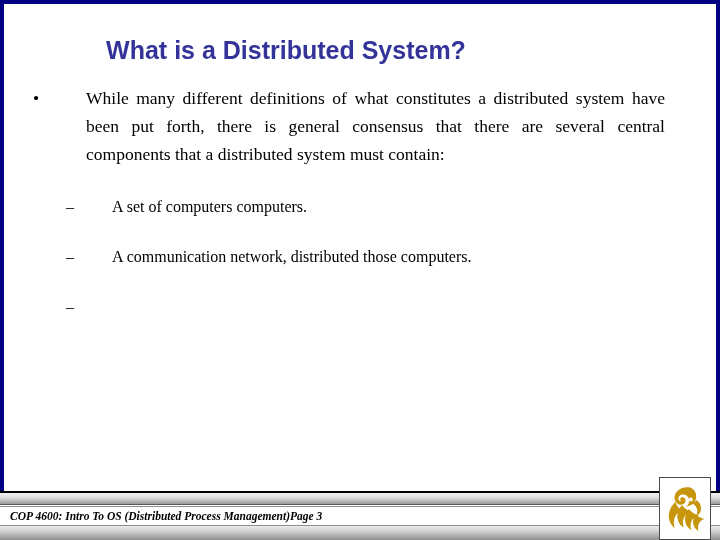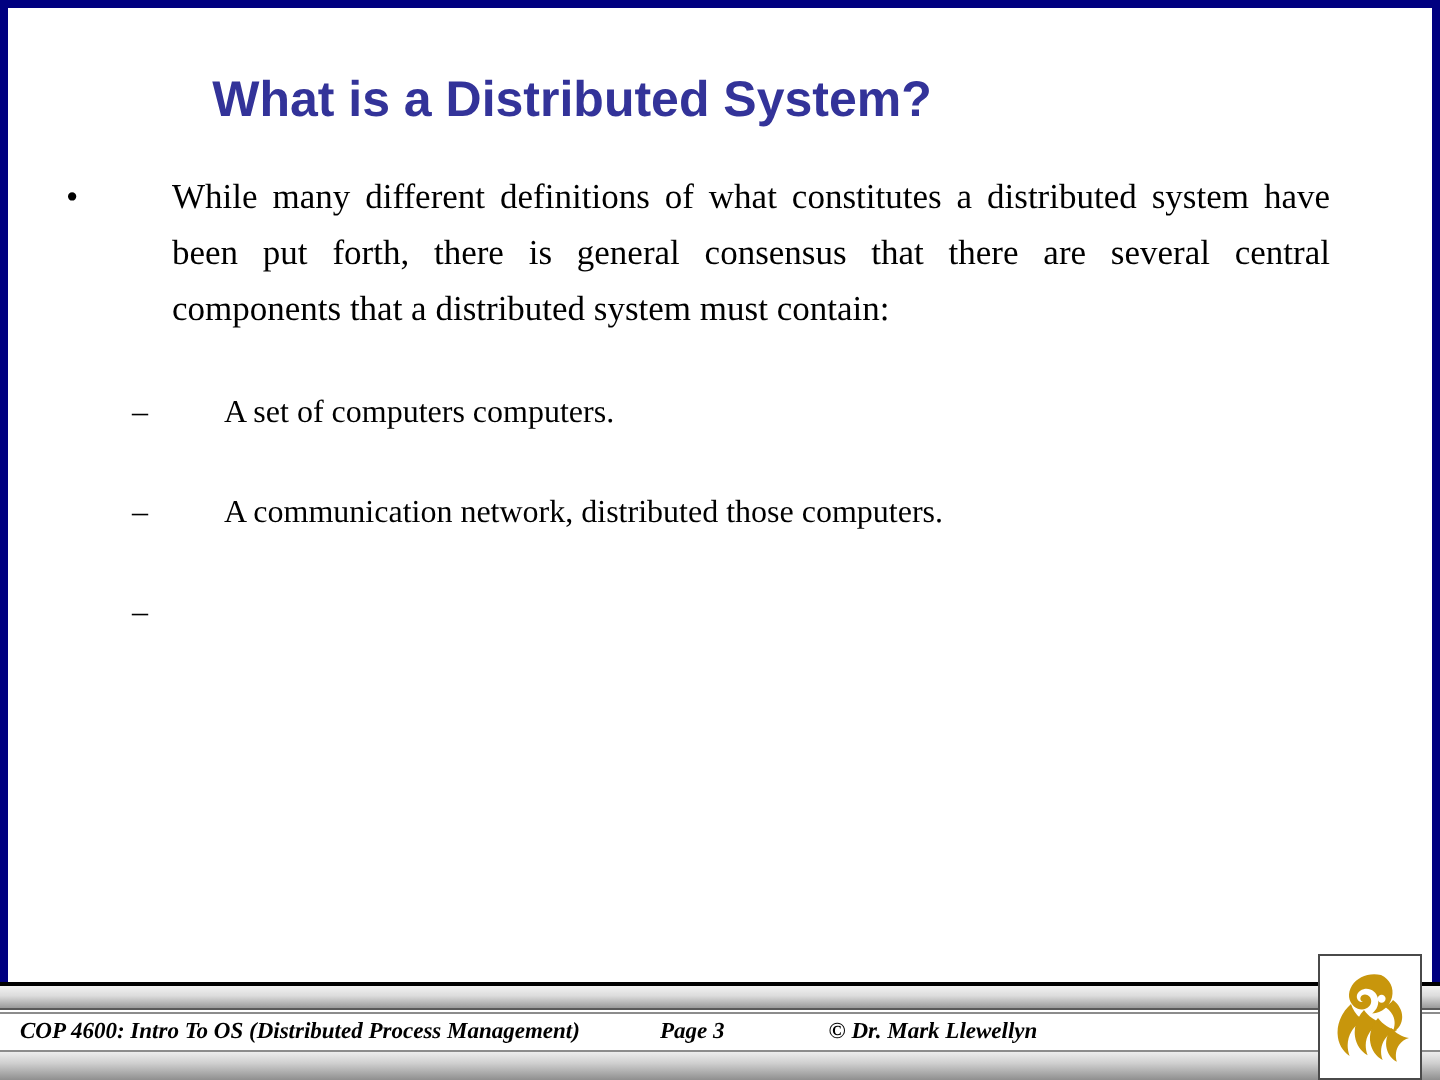--- a/index.html
+++ b/index.html
@@ -156,21 +156,21 @@
     display: flex;
     align-items: center;
     font-family: "Liberation Serif", "DejaVu Serif", serif;
     font-size: 11.5px;
     font-style: italic;
     font-weight: bold;
     color: #000000;
     white-space: nowrap;
     z-index: 4;
   }
-  .footer-course { margin-right: 40px; }
+  .footer-course { }
   .footer-page   { margin-right: 52px; }
   .footer-copy   { }
 
   
   .logo-box {
     position: absolute;
     left: 659px;
     top: -14px;
     width: 52px;
     height: 63px;
@@ -221,21 +221,20 @@
 
   <div class="footer">
     <div class="footer-rule"></div>
     <div class="footer-band-top"></div>
     <div class="footer-text-band"></div>
     <div class="footer-band-bottom"></div>
 
     <div class="footer-text">
       <span class="footer-course">COP 4600: Intro To OS  (Distributed Process Management)</span>
       <span class="footer-page">Page 3</span>
-      <span class="footer-copy">© Dr. Mark Llewellyn</span>
     </div>
 
     <div class="logo-box">
       <svg width="50" height="61" viewBox="0 0 50 61" xmlns="http://www.w3.org/2000/svg">
         <g fill="#C8960C">
 
           <path d="M30.5 9.5 C24.5 8.2 18.8 10.4 16.0 14.8
                    C13.6 18.6 14.2 22.8 17.0 25.2
                    C19.4 27.3 22.9 27.2 24.7 25.0
                    C26.2 23.2 25.8 20.7 23.9 19.6

